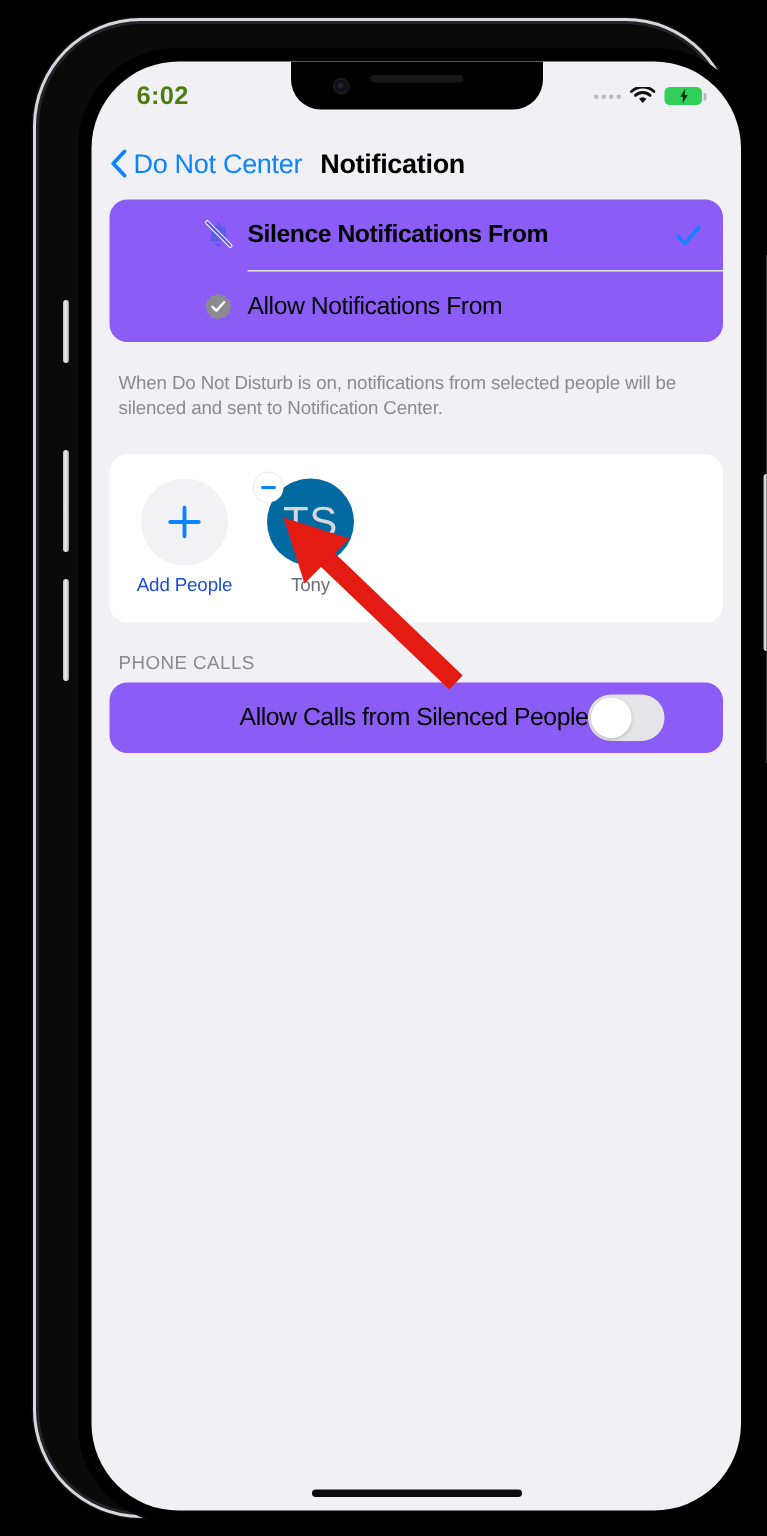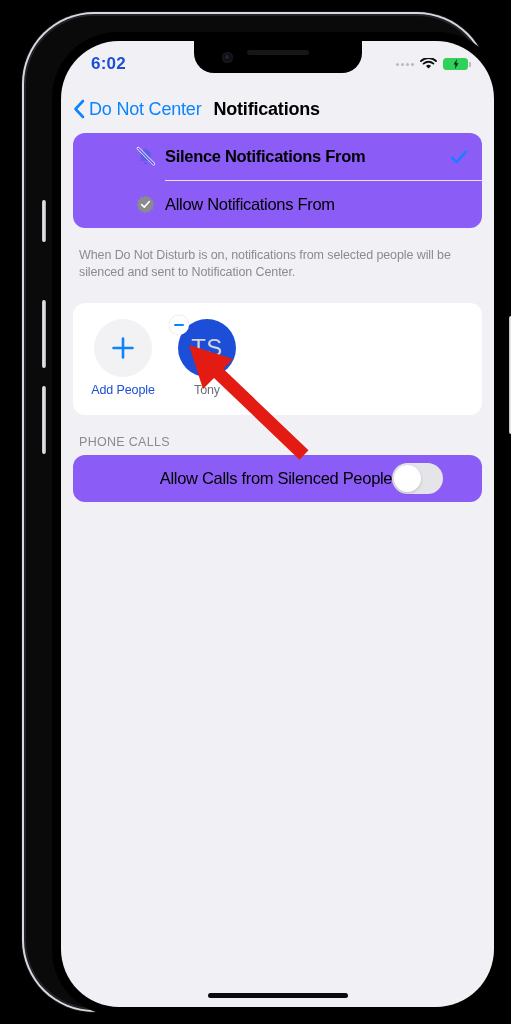--- a/index.html
+++ b/index.html
@@ -111,21 +111,21 @@
     z-index: 30;
     display: flex;
     align-items: center;
     justify-content: space-between;
     padding: 2px 26px 0 30px;
     box-sizing: border-box;
   }
   #status-time {
     font-size: 17px;
     font-weight: bold;
-    color: #1d4ed8;
+    color: #4d7c0f;
     letter-spacing: 0.2px;
   }
   #status-right {
     display: flex;
     align-items: center;
     gap: 6px;
   }
   #signal-dots { display: flex; gap: 2px; align-items: center; }
   #signal-dots i {
     display: block;
@@ -268,26 +268,26 @@
   #plus-icon { width: 26px; height: 26px; display: block; }
   #add-people-label {
     margin-top: 6px;
     font-size: 12.5px;
     color: #1d4ed8;
     letter-spacing: -0.1px;
   }
   #tony-avatar {
     width: 58px; height: 58px;
     border-radius: 50%;
-    background: #1d4ed8;
+    background: #0369a1;
     display: flex;
     align-items: center;
     justify-content: center;
     color: #d6d6dc;
-    font-size: 24px;
+    font-size: 28px;
     letter-spacing: 0.5px;
     cursor: pointer;
   }
   #tony-label {
     margin-top: 6px;
     font-size: 12.5px;
     color: #6e6e76;
     letter-spacing: -0.1px;
   }
   #remove-badge {
@@ -411,21 +411,21 @@
       </div>
     </div>
 
     <div id="nav-bar">
       <div id="back-button">
         <svg id="back-chevron" viewBox="0 0 12 20">
           <path d="M10 2 L2.5 10 L10 18" stroke="#0a84ff" stroke-width="2.6" fill="none" stroke-linecap="round" stroke-linejoin="round"></path>
         </svg>
         <span id="back-label">Do Not Center</span>
       </div>
-      <div id="page-title">Notifications</div>
+      <div id="page-title">Notification</div>
     </div>
 
     <div id="content">
 
       <div class="card">
         <div class="opt-row">
           <span class="opt-icon">
             <svg width="21" height="21" viewBox="0 0 24 24">
               <path d="M12 2.4a1.3 1.3 0 0 1 1.3 1.3v.6a6 6 0 0 1 4.5 5.8v3.3c0 1.1.4 2.1 1.1 2.9l.5.6H5.1l.5-.6c.7-.8 1.1-1.8 1.1-2.9V10.1a6 6 0 0 1 4.5-5.8v-.6A1.3 1.3 0 0 1 12 2.4z" fill="#5e5ce6"></path>
               <path d="M9.8 18.6h4.4a2.2 2.2 0 0 1-4.4 0z" fill="#5e5ce6"></path>

